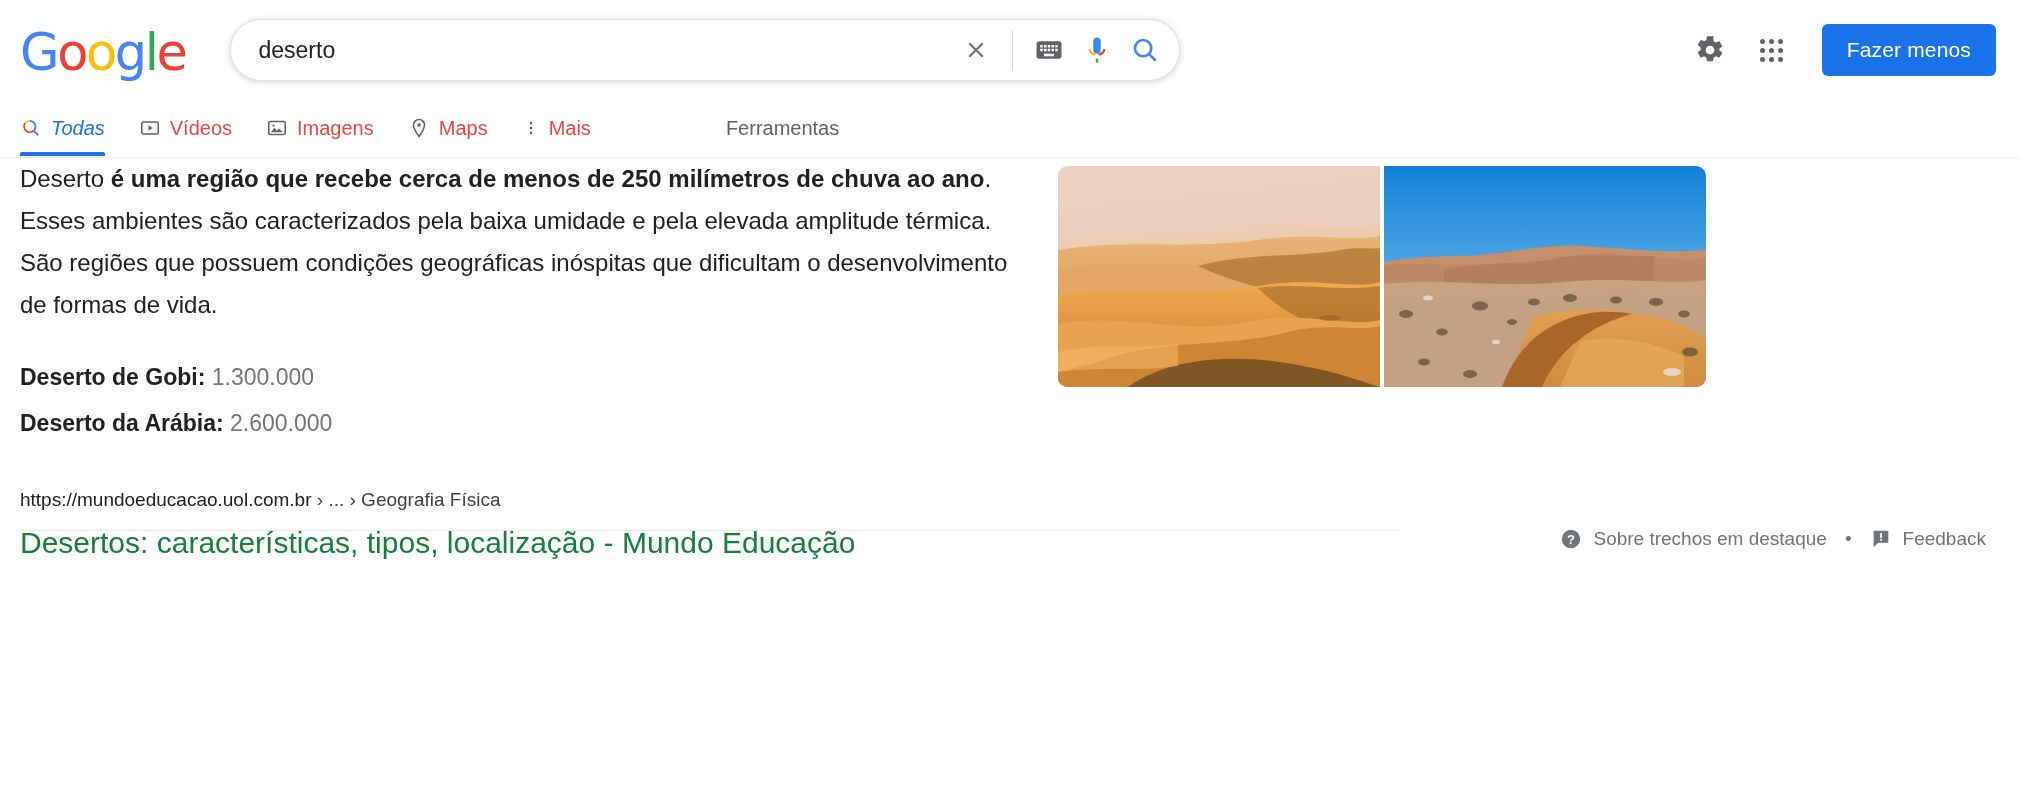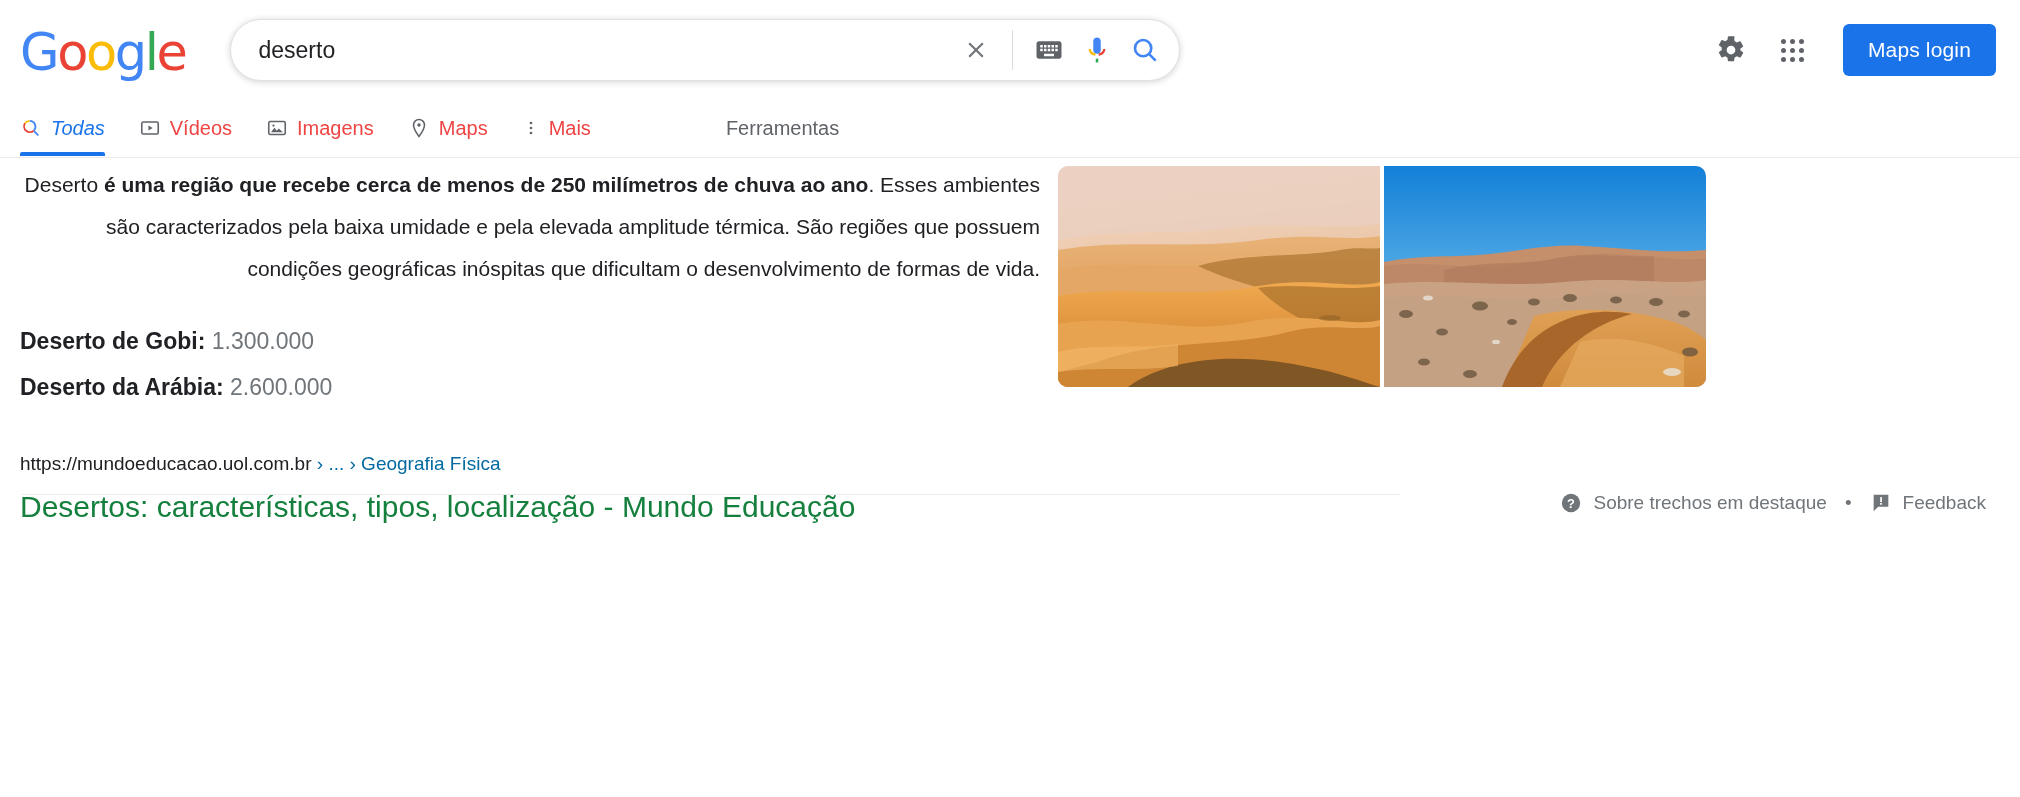--- a/index.html
+++ b/index.html
@@ -163,25 +163,23 @@
     padding-top: 22px;
     padding-bottom: 14px;
   }
 
   .snippet-wrap {
     display: flex;
     align-items: flex-start;
   }
   .snippet-left { width: 1020px; flex: 0 0 1020px; }
   .snippet-text {
-    font-size: 21px;
+    font-size: 24px;
     line-height: 42px;
     color: #202124;
-    margin-top: 6px;
-    text-align: right;
   }
   .snippet-text b { font-weight: 700; }
 
   .fact-list { margin-top: 28px; }
   .fact-row {
     font-size: 23px;
     line-height: 46px;
     color: #70757a;
   }
   .fact-row b { color: #202124; font-weight: 700; }
@@ -202,21 +200,21 @@
   .thumb.right { border-radius: 0 10px 10px 0; }
   .thumb svg { display: block; width: 100%; height: 100%; }
 
   
   .link-block { margin-top: 40px; }
   .url-line {
     font-size: 19px;
     color: #202124;
     line-height: 28px;
   }
-  .url-line .crumb { color: #0369a1; }
+  .url-line .crumb { color: #404040; }
   .result-title {
     display: inline-block;
     margin-top: 10px;
     font-size: 30px;
     line-height: 38px;
     color: #15803d;
     text-decoration: none;
     font-weight: 400;
     cursor: pointer;
   }
@@ -308,21 +306,21 @@
           <i></i>
           <i></i>
           <i></i>
           <i></i>
           <i></i>
           <i></i>
           <i></i>
       </span>
     </button>
 
-    <button class="signin-btn">Maps login</button>
+    <button class="signin-btn">Fazer menos</button>
   </div>
 </div>
 
 <div class="navbar">
   <div class="tabs">
 
     <div class="tab active">
       <svg width="22" height="22" viewBox="0 0 24 24">
         <path fill="none" stroke="#4285f4" stroke-width="2" d="M10.5 4.2a6.3 6.3 0 0 1 4.45 10.75"></path>
         <path fill="none" stroke="#ea4335" stroke-width="2" d="M14.95 14.95A6.3 6.3 0 0 1 5.5 6.8"></path>

